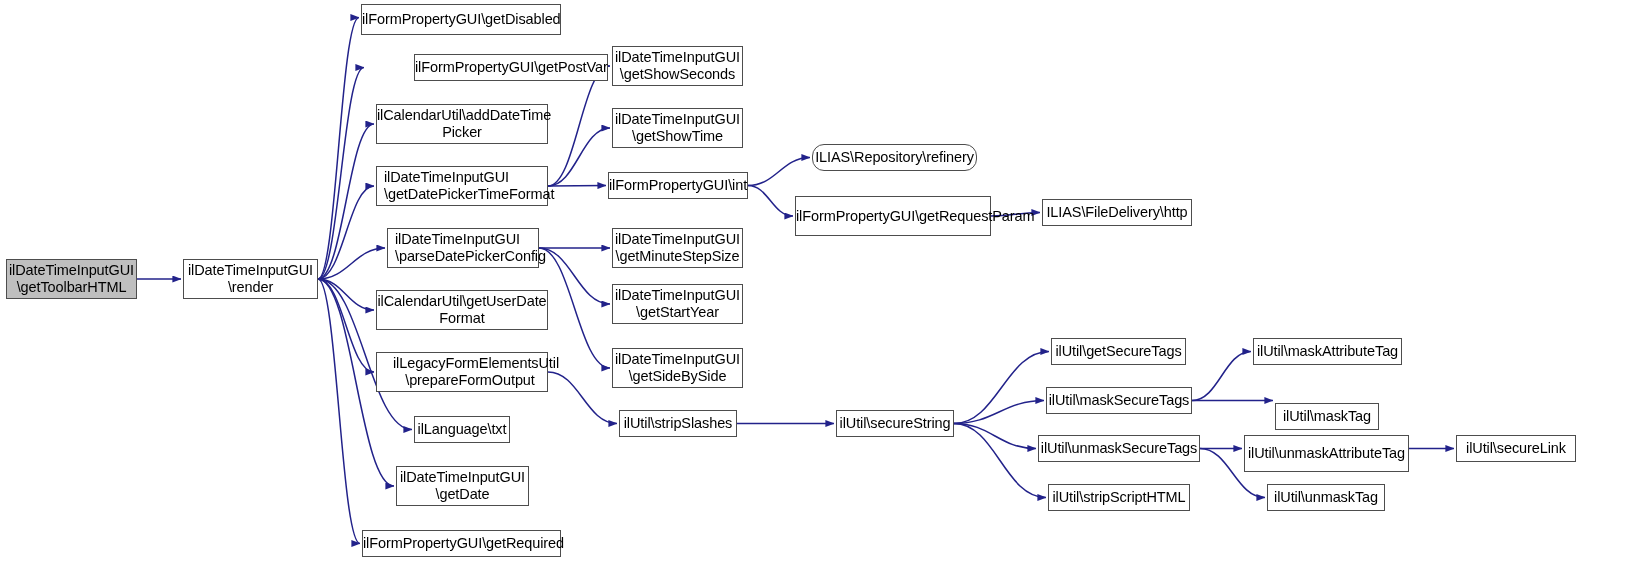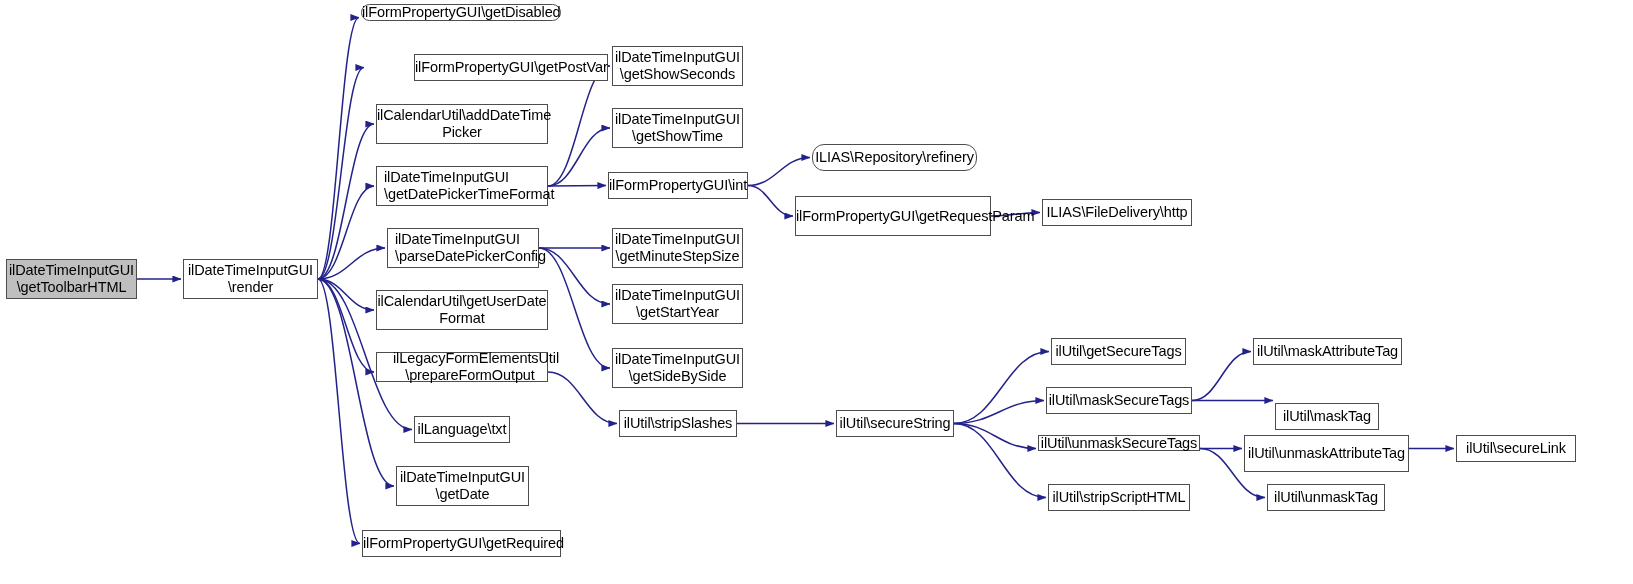--- a/index.html
+++ b/index.html
@@ -93,31 +93,31 @@
         <path d="M1200,448.5 L1242,448.5" fill="none" stroke="#22228a" stroke-width="1.5" marker-end="url(#arrowhead)"></path>
         <path d="M1200,448.5 C1229.25,448.5 1235.75,497.5 1265,497.5" fill="none" stroke="#22228a" stroke-width="1.5" marker-end="url(#arrowhead)"></path>
         <path d="M1409,448.5 L1454,448.5" fill="none" stroke="#22228a" stroke-width="1.5" marker-end="url(#arrowhead)"></path>
       </g>
   </svg>
   <div id="nodes-group">
       <div class="gnode root" style="left: 6px; top: 259px; width: 131px; height: 40px;"><span class="lbl">ilDateTimeInputGUI
 \getToolbarHTML</span></div>
       <div class="gnode" style="left: 183px; top: 259px; width: 135px; height: 40px;"><span class="lbl">ilDateTimeInputGUI
 \render</span></div>
-      <div class="gnode" style="left: 361px; top: 4px; width: 200px; height: 17px; border-radius: 10px;"><span class="lbl">ilFormPropertyGUI\getDisabled</span></div>
+      <div class="gnode" style="left: 361px; top: 4px; width: 200px; height: 31px;"><span class="lbl">ilFormPropertyGUI\getDisabled</span></div>
       <div class="gnode" style="left: 366px; top: 54px; width: 194px; height: 27px; margin-left: 48px;"><span class="lbl">ilFormPropertyGUI\getPostVar</span></div>
       <div class="gnode" style="left: 376px; top: 104px; width: 172px; height: 40px;"><span class="lbl">ilCalendarUtil\addDateTime
 Picker</span></div>
       <div class="gnode leftalign" style="left: 376px; top: 166px; width: 172px; height: 40px;"><span class="lbl">ilDateTimeInputGUI
 \getDatePickerTimeFormat</span></div>
       <div class="gnode leftalign" style="left: 387px; top: 228px; width: 152px; height: 40px;"><span class="lbl">ilDateTimeInputGUI
 \parseDatePickerConfig</span></div>
       <div class="gnode" style="left: 376px; top: 290px; width: 172px; height: 40px;"><span class="lbl">ilCalendarUtil\getUserDate
 Format</span></div>
-      <div class="gnode" style="left: 376px; top: 352px; width: 172px; height: 30px; padding-left: 16px;"><span class="lbl">ilLegacyFormElementsUtil
+      <div class="gnode" style="left: 376px; top: 352px; width: 172px; height: 40px; padding-left: 16px;"><span class="lbl">ilLegacyFormElementsUtil
 \prepareFormOutput</span></div>
       <div class="gnode" style="left: 414px; top: 416px; width: 96px; height: 27px;"><span class="lbl">ilLanguage\txt</span></div>
       <div class="gnode" style="left: 396px; top: 466px; width: 133px; height: 40px;"><span class="lbl">ilDateTimeInputGUI
 \getDate</span></div>
       <div class="gnode" style="left: 362px; top: 530px; width: 199px; height: 27px;"><span class="lbl">ilFormPropertyGUI\getRequired</span></div>
       <div class="gnode" style="left: 612px; top: 46px; width: 131px; height: 40px;"><span class="lbl">ilDateTimeInputGUI
 \getShowSeconds</span></div>
       <div class="gnode" style="left: 612px; top: 108px; width: 131px; height: 40px;"><span class="lbl">ilDateTimeInputGUI
 \getShowTime</span></div>
       <div class="gnode" style="left: 608px; top: 172px; width: 140px; height: 27px;"><span class="lbl">ilFormPropertyGUI\int</span></div>
@@ -127,21 +127,21 @@
       <div class="gnode" style="left: 612px; top: 228px; width: 131px; height: 40px;"><span class="lbl">ilDateTimeInputGUI
 \getMinuteStepSize</span></div>
       <div class="gnode" style="left: 612px; top: 284px; width: 131px; height: 40px;"><span class="lbl">ilDateTimeInputGUI
 \getStartYear</span></div>
       <div class="gnode" style="left: 612px; top: 348px; width: 131px; height: 40px;"><span class="lbl">ilDateTimeInputGUI
 \getSideBySide</span></div>
       <div class="gnode" style="left: 619px; top: 410px; width: 118px; height: 27px;"><span class="lbl">ilUtil\stripSlashes</span></div>
       <div class="gnode" style="left: 836px; top: 410px; width: 118px; height: 27px;"><span class="lbl">ilUtil\secureString</span></div>
       <div class="gnode" style="left: 1051px; top: 338px; width: 135px; height: 27px;"><span class="lbl">ilUtil\getSecureTags</span></div>
       <div class="gnode" style="left: 1046px; top: 387px; width: 146px; height: 27px;"><span class="lbl">ilUtil\maskSecureTags</span></div>
-      <div class="gnode" style="left: 1038px; top: 435px; width: 162px; height: 16px;"><span class="lbl">ilUtil\unmaskSecureTags</span></div>
+      <div class="gnode" style="left: 1038px; top: 435px; width: 162px; height: 27px;"><span class="lbl">ilUtil\unmaskSecureTags</span></div>
       <div class="gnode" style="left: 1048px; top: 484px; width: 142px; height: 27px;"><span class="lbl">ilUtil\stripScriptHTML</span></div>
       <div class="gnode" style="left: 1253px; top: 338px; width: 149px; height: 27px;"><span class="lbl">ilUtil\maskAttributeTag</span></div>
       <div class="gnode" style="left: 1275px; top: 387px; width: 104px; height: 27px; margin-top: 16px;"><span class="lbl">ilUtil\maskTag</span></div>
       <div class="gnode" style="left: 1244px; top: 435px; width: 165px; height: 37px;"><span class="lbl">ilUtil\unmaskAttributeTag</span></div>
       <div class="gnode" style="left: 1267px; top: 484px; width: 118px; height: 27px;"><span class="lbl">ilUtil\unmaskTag</span></div>
       <div class="gnode" style="left: 1456px; top: 435px; width: 120px; height: 27px;"><span class="lbl">ilUtil\secureLink</span></div>
     </div>
 </div>
 
 </body></html>

